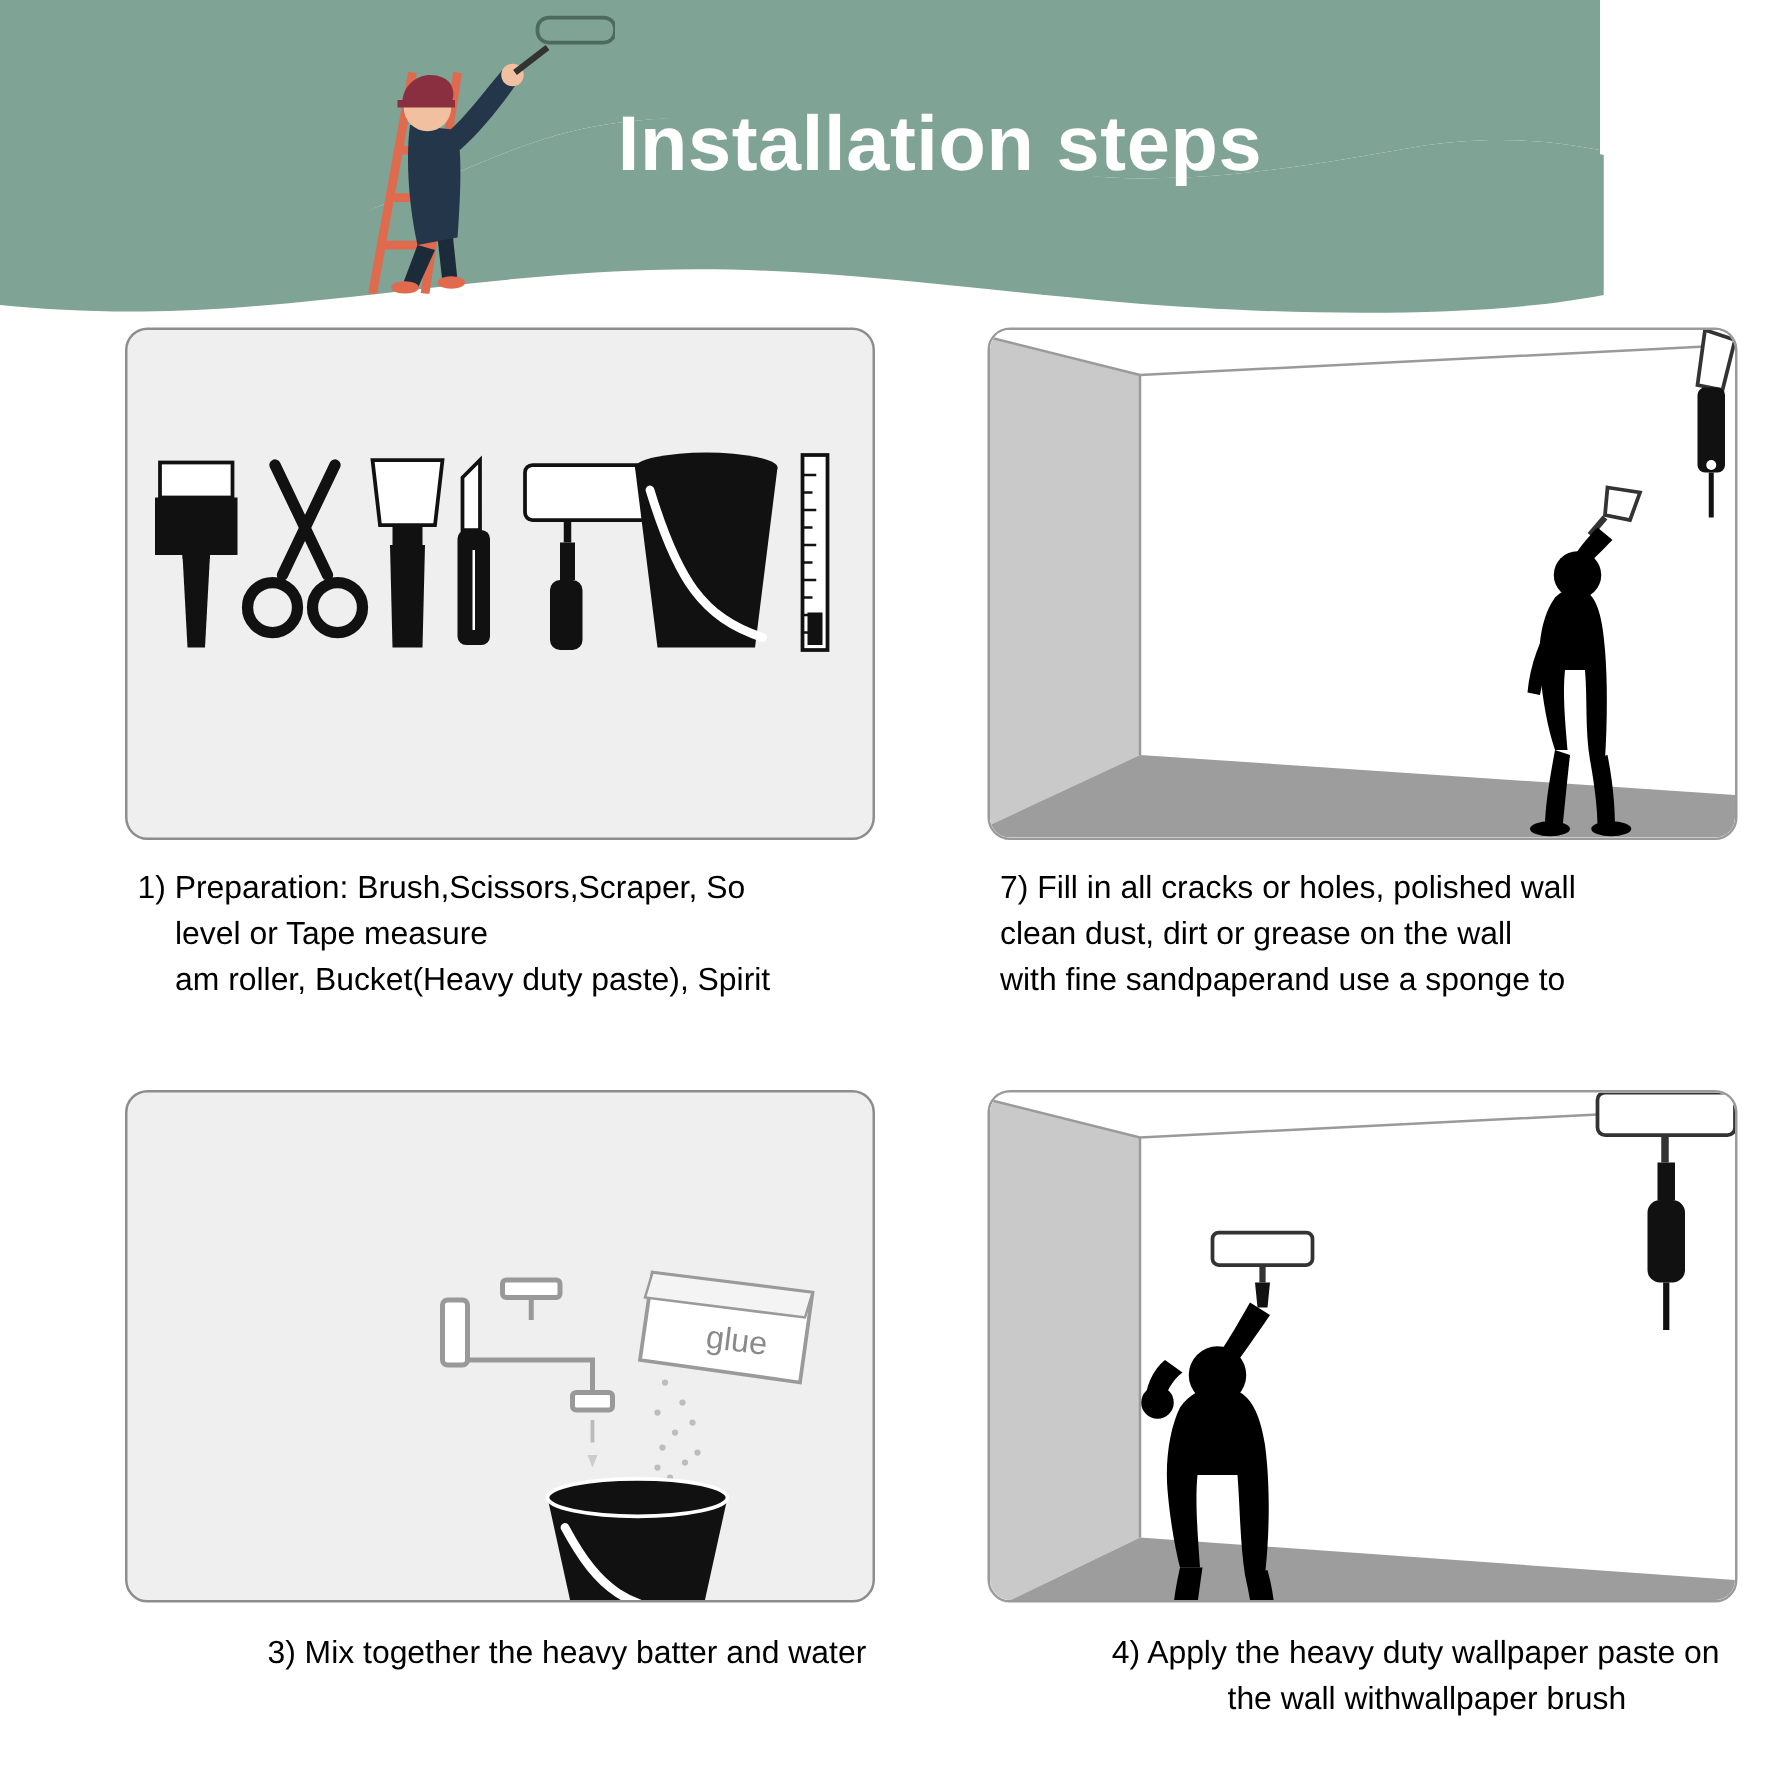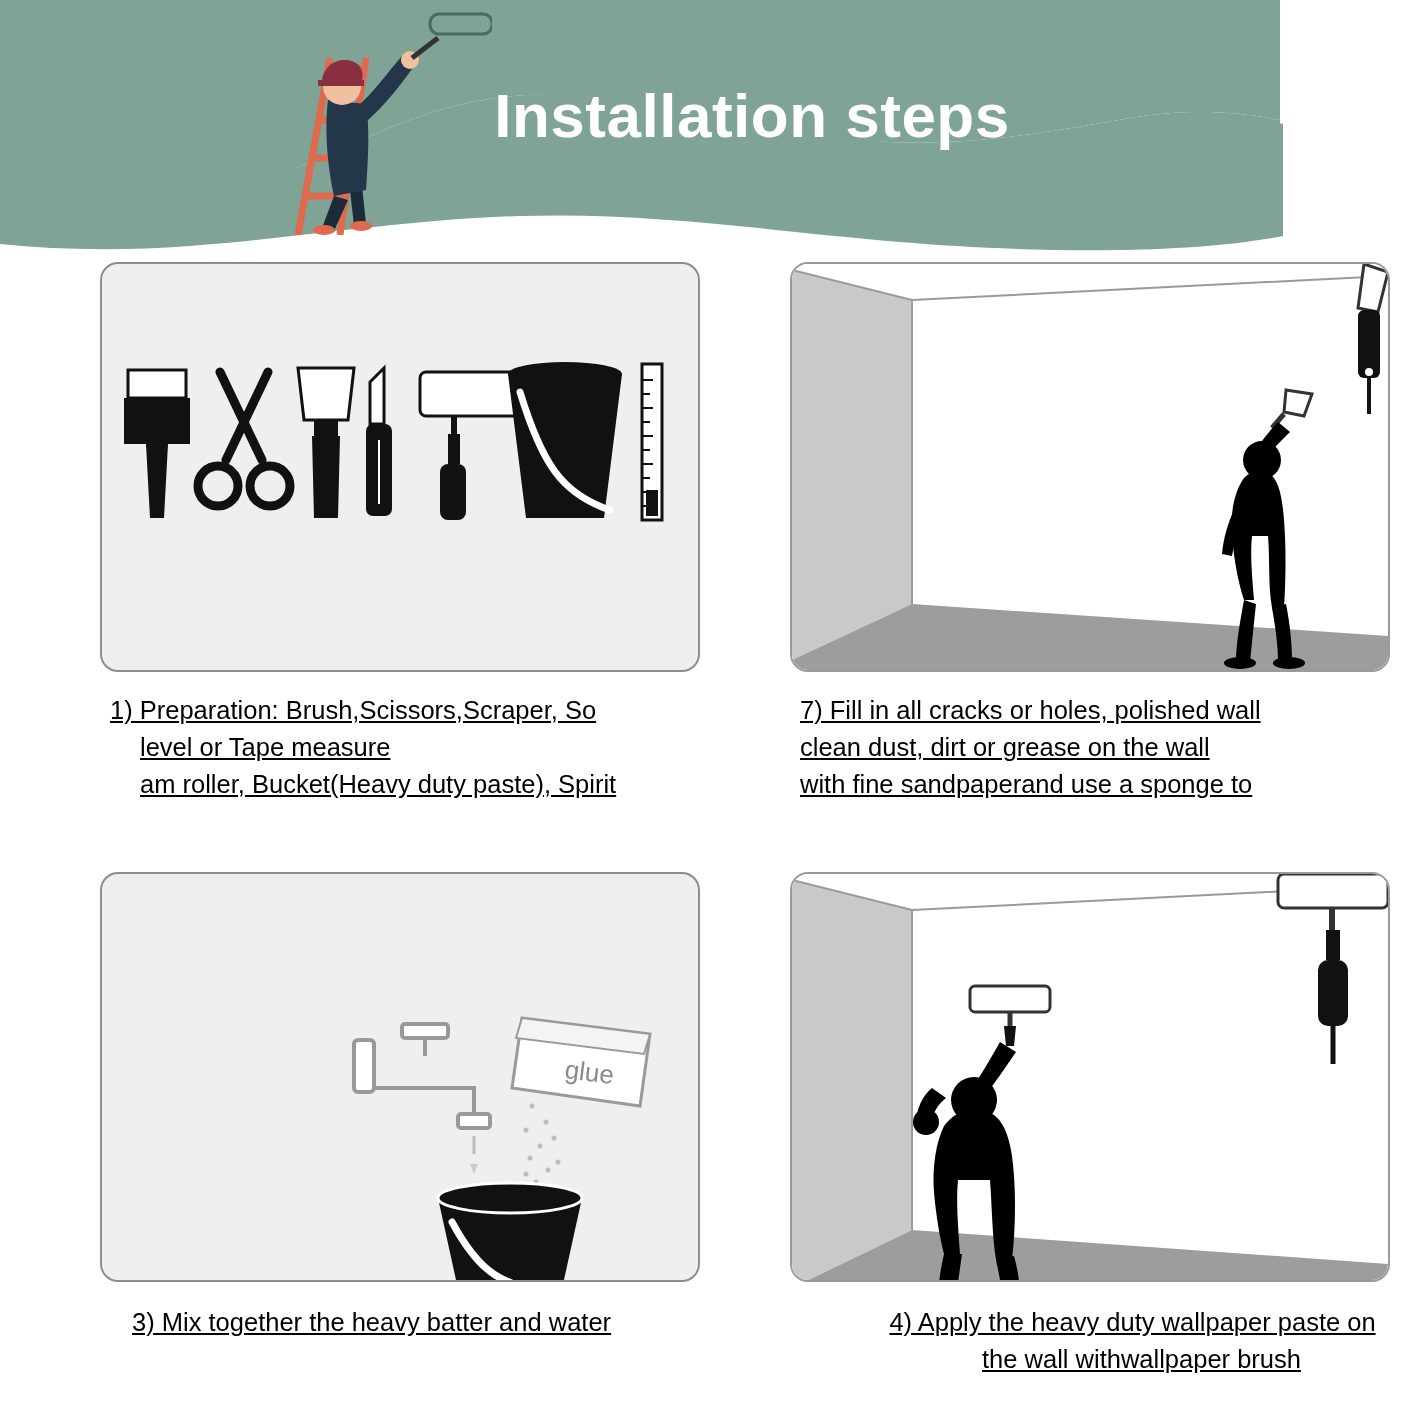--- a/index.html
+++ b/index.html
@@ -50,21 +50,20 @@
   
   .steps {
     position: absolute;
     left: 0;
     top: 262px;
     width: 1414px;
   }
   .step {
     position: absolute;
     width: 675px;
-    text-decoration: underline;
   }
   .step-1 { left: 100px; top: 0px; }
   .step-2 { left: 790px; top: 0px; }
   .step-3 { left: 100px; top: 610px; }
   .step-4 { left: 790px; top: 610px; }
 
   .panel {
     width: 600px;
     height: 410px;
     border: 2px solid #8d8d8d;
@@ -84,21 +83,21 @@
     line-height: 37px;
     color: #000000;
     padding-left: 10px;
   }
   .caption-indent { display: block; }
 
   .step-3 .caption, .step-4 .caption {
     margin-top: 22px;
     text-align: center;
   }
-  .step-3 .caption { text-align: left; padding-left: 22px; }
+  .step-3 .caption { text-align: center; padding-left: 22px; }
 </style>
 </head>
 <body>
 
 <div class="header">
   <svg width="1414" height="262" viewBox="0 0 1414 262">
     <path d="M0,150 C60,180 120,195 200,190 C280,185 330,150 410,120
              C470,97 520,92 600,95 C700,99 760,130 860,140
              C960,150 1060,130 1130,118 C1190,108 1240,112 1280,120
              L1280,0 L0,0 Z" fill="#7fa394"></path>

